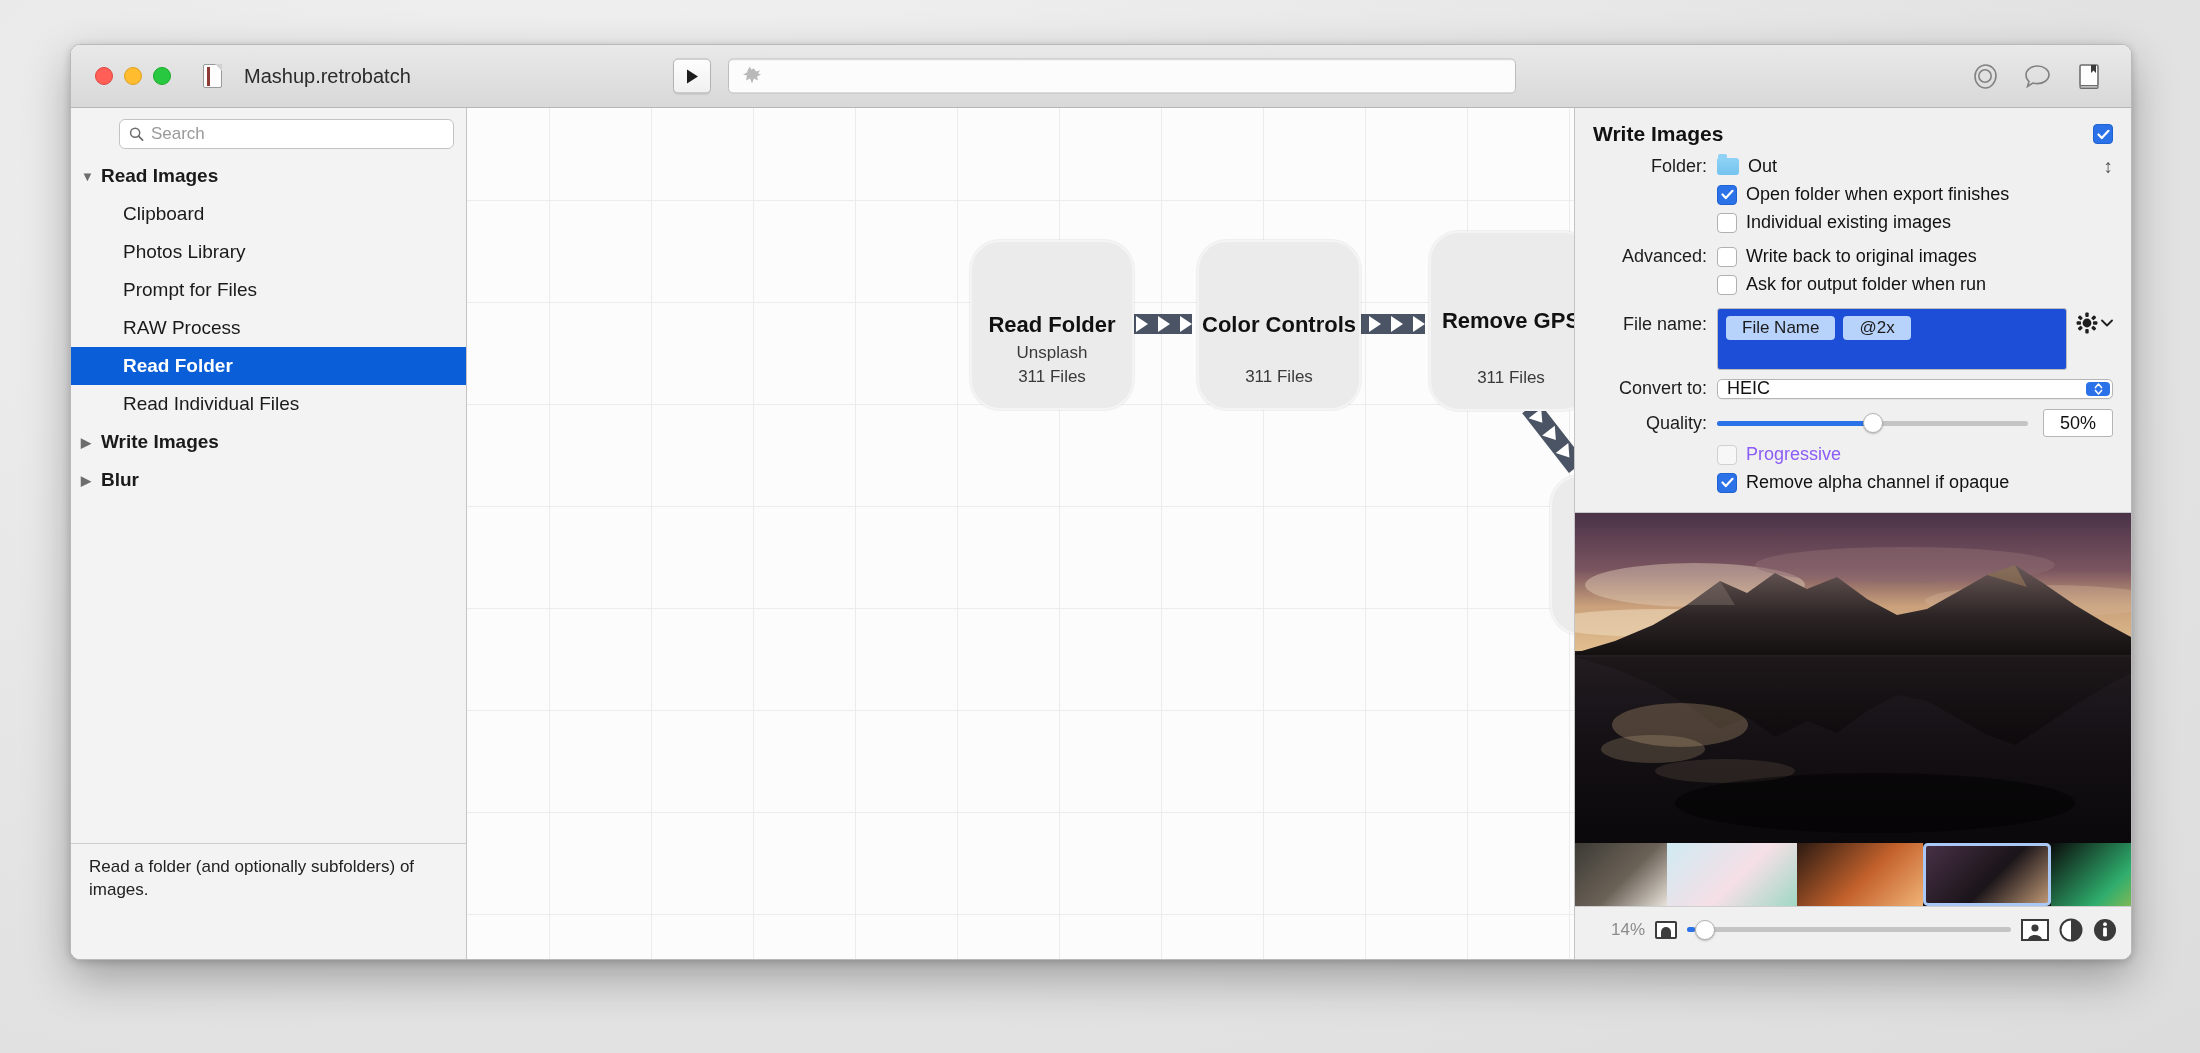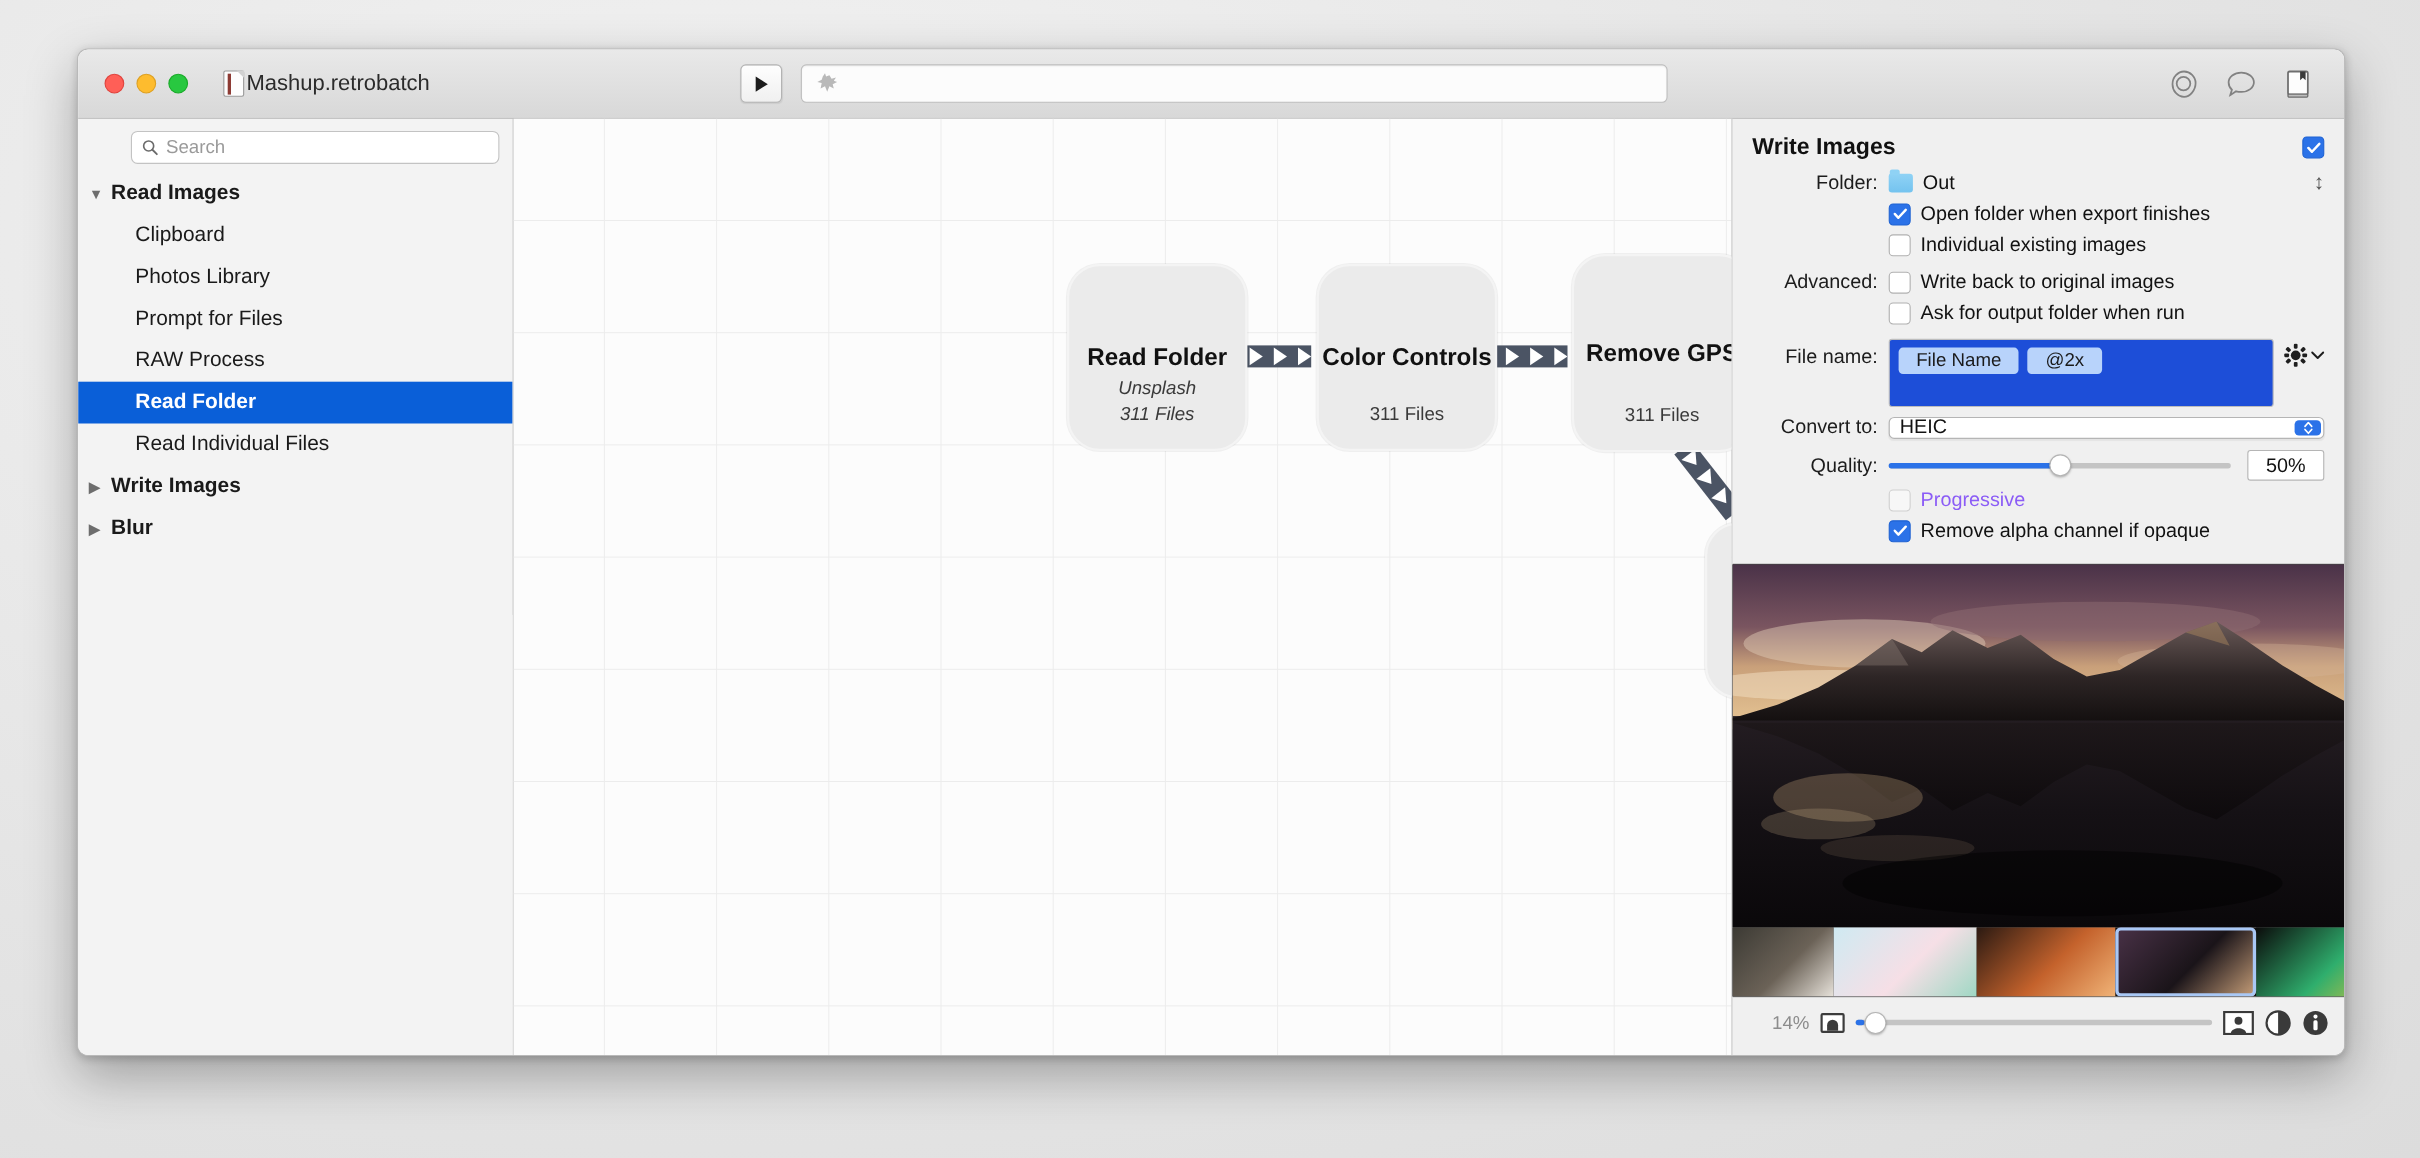--- a/index.html
+++ b/index.html
@@ -34,21 +34,21 @@
     border-bottom: 1px solid #b6b6b6;
     display: flex; align-items: center;
     position: relative;
   }
   .traffic { display: flex; gap: 11px; margin-left: 24px; }
   .dot { width: 18px; height: 18px; border-radius: 50%; }
   .dot.red { background: #ff5f57; border: .5px solid #e0443e; }
   .dot.yellow { background: #febc2e; border: .5px solid #dea123; }
   .dot.green { background: #28c840; border: .5px solid #1aab29; }
 
-  .doc-title { display: flex; align-items: center; gap: 2px; margin-left: 32px; }
+  .doc-title { display: flex; align-items: center; gap: 22px; margin-left: 32px; }
   .doc-icon {
     width: 19px; height: 24px; background: #fdfdfd;
     border: 1px solid #9a9a9a; border-radius: 2px; position: relative;
   }
   .doc-icon::before {
     content: ""; position: absolute; left: 3px; top: 2px;
     width: 3px; height: 19px; background: #8d3b34;
   }
   .doc-icon::after {
     content: ""; position: absolute; right: -1px; top: -1px;
@@ -365,20 +365,21 @@
           </div>
           <div class="tree-row group">
             <span class="tri">▶</span>
             <span>Blur</span>
           </div>
           <div class="tree-row group"></div>
         </div>
 
       <div class="sidebar-blank"></div>
 
+      <div class="sidebar-help">Read a folder (and optionally subfolders) of images.</div>
     </div>
 
     <div id="canvas">
 
       <div class="conn" style="left:661px; top:206px; width:64px;">
         <svg width="64" height="20" viewBox="0 0 64 20">
           <polygon points="8,2 20,10 8,18" fill="#fff"></polygon>
           <polygon points="30,2 42,10 30,18" fill="#fff"></polygon>
           <polygon points="52,2 64,10 52,18" fill="#fff"></polygon>
         </svg>
@@ -394,21 +395,21 @@
       <div class="conn" style="left:1063px; top:289px; width:76px; transform: rotate(52deg); transform-origin: 0 50%;">
         <svg width="76" height="20" viewBox="0 0 76 20">
           <polygon points="8,2 20,10 8,18" fill="#fff"></polygon>
           <polygon points="30,2 42,10 30,18" fill="#fff"></polygon>
           <polygon points="52,2 64,10 52,18" fill="#fff"></polygon>
         </svg>
       </div>
 
       <div class="node" style="left:503px; top:132px; width:164px; height:170px;">
         <div class="ntitle">Read Folder</div>
-        <div class="nbody" style="bottom:18px;font-style:italic;">
+        <div class="nbody" style="bottom:18px;">
           <div class="nsub">Unsplash</div>
           <div class="nsub">311 Files</div>
         </div>
       </div>
 
       <div class="node" style="left:730px; top:132px; width:164px; height:170px;">
         <div class="ntitle">Color Controls</div>
         <div class="nbody" style="bottom:18px;">
           <div class="nsub">311 Files</div>
         </div>

